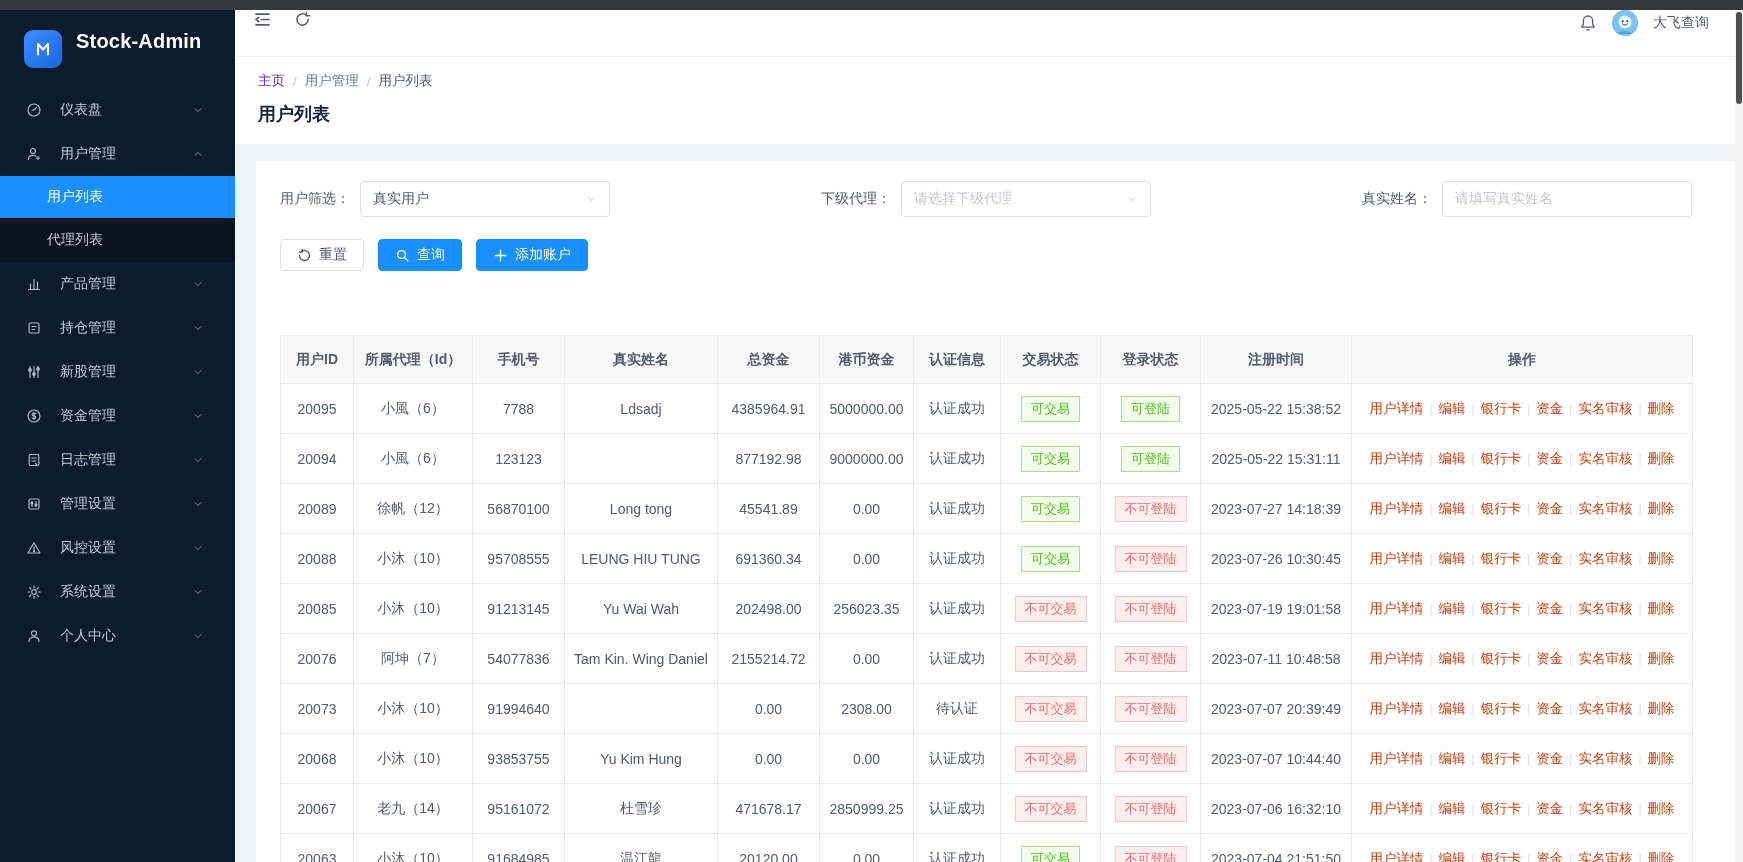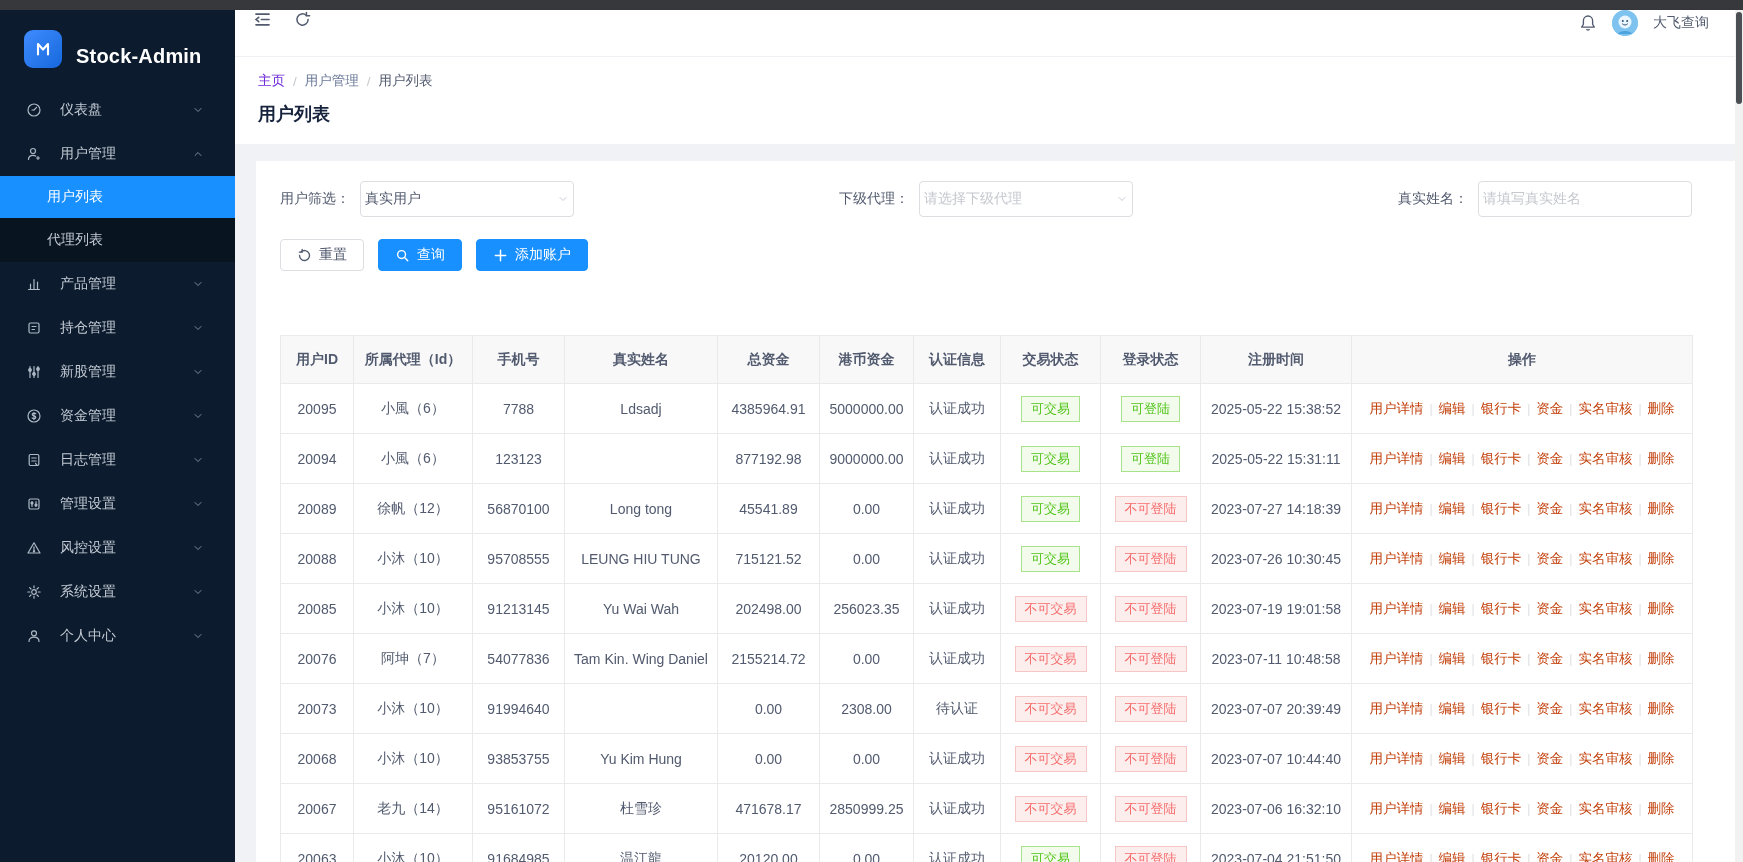--- a/index.html
+++ b/index.html
@@ -6,21 +6,21 @@
   html,body { width:1743px; height:862px; }
   body {
     position:relative; overflow:hidden;
     font-family:"Liberation Sans","DejaVu Sans",sans-serif;
     background:#f0f2f5; color:#515a6e;
   }
   
   .top-strip { position:absolute; left:0; top:0; width:1743px; height:10px; background:#37383b; }
   
   .sidebar { position:absolute; left:0; top:10px; width:235px; height:852px; background:#0c1b2d; z-index:3; }
-  .logo-row { display:flex; align-items:flex-end; padding:20px 0 14px 24px; }
+  .logo-row { display:flex; align-items:flex-start; padding:20px 0 14px 24px; }
   .logo-badge { width:38px; height:38px; border-radius:9px; background:linear-gradient(135deg,#3f8cff,#1668dc);
     display:flex; align-items:center; justify-content:center; flex:0 0 auto; }
   .logo-title { color:#ffffff; font-size:20px; font-weight:bold; margin-left:14px; letter-spacing:.2px; }
   .menu { margin-top:6px; }
   .menu-item { height:44px; display:flex; align-items:center; padding:0 31px 0 26px;
     color:#c2cad4; font-size:14px; cursor:pointer; }
   .mi-icon { width:17px; height:17px; margin-right:17px; display:flex; align-items:center; color:#aeb9c6; }
   .mi-label { flex:1; }
   .chev { color:#8b97a5; display:flex; }
   .submenu { background:#091421; }
@@ -43,22 +43,22 @@
   .bc-home { color:#6d28d9; cursor:pointer; }
   .bc-mid { color:#6b7a99; cursor:pointer; }
   .bc-cur { color:#515a6e; }
   .page-title { margin-top:12px; font-size:18px; font-weight:bold; color:#17233d; }
   
   .card { position:absolute; left:21px; top:151px; width:1479px; height:701px;
     background:#fff; padding:20px 24px 0 24px; overflow:hidden; }
   .filters { width:1412px; display:flex; justify-content:space-between; }
   .fgroup { display:flex; align-items:center; }
   .flabel { font-size:14px; color:#515a6e; margin-right:10px; white-space:nowrap; }
-  .fbox { width:214px; height:36px; border:1px solid #dcdee2; border-radius:4px; background:#fff;
-    display:flex; align-items:center; justify-content:space-between; padding:0 4px; font-size:14px; cursor:pointer; }
+  .fbox { width:250px; height:36px; border:1px solid #dcdee2; border-radius:4px; background:#fff;
+    display:flex; align-items:center; justify-content:space-between; padding:0 12px; font-size:14px; cursor:pointer; }
   .fbox .val { color:#515a6e; }
   .fbox .ph { color:#c5c8ce; }
   .fchev { color:#c0c4cc; display:flex; }
   .btn-row { margin-top:22px; display:flex; gap:14px; }
   .btn { height:32px; border-radius:4px; display:inline-flex; align-items:center; gap:7px;
     padding:0 16px; font-size:14px; cursor:pointer; }
   .btn-default { background:#fff; border:1px solid #dcdee2; color:#515a6e; }
   .btn-primary { background:#1890ff; border:1px solid #1890ff; color:#fff; }
   
   .table-wrap { margin-top:64px; }
@@ -420,21 +420,21 @@
               <td><span class="badge g">可交易</span></td>
               <td><span class="badge r">不可登陆</span></td>
               <td>2023-07-27 14:18:39</td>
               <td class="links"><a>用户详情</a><span class="lsep">|</span><a>编辑</a><span class="lsep">|</span><a>银行卡</a><span class="lsep">|</span><a>资金</a><span class="lsep">|</span><a>实名审核</a><span class="lsep">|</span><a>删除</a></td>
             </tr>
             <tr>
               <td>20088</td>
               <td>小沐（10）</td>
               <td>95708555</td>
               <td>LEUNG HIU TUNG</td>
-              <td>715121.52</td>
+              <td>691360.34</td>
               <td>0.00</td>
               <td>认证成功</td>
               <td><span class="badge g">可交易</span></td>
               <td><span class="badge r">不可登陆</span></td>
               <td>2023-07-26 10:30:45</td>
               <td class="links"><a>用户详情</a><span class="lsep">|</span><a>编辑</a><span class="lsep">|</span><a>银行卡</a><span class="lsep">|</span><a>资金</a><span class="lsep">|</span><a>实名审核</a><span class="lsep">|</span><a>删除</a></td>
             </tr>
             <tr>
               <td>20085</td>
               <td>小沐（10）</td>

